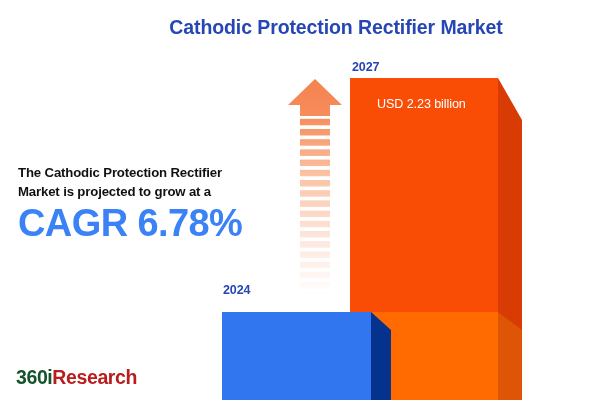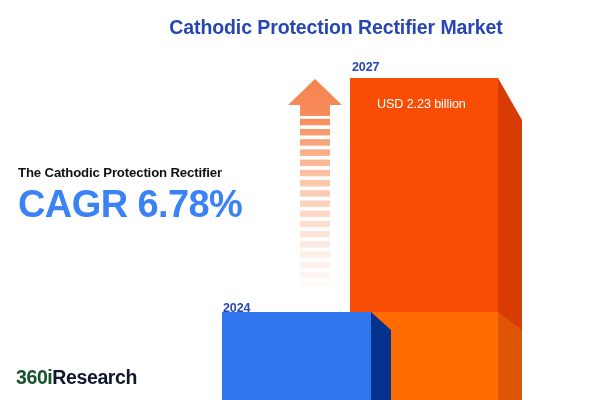--- a/index.html
+++ b/index.html
@@ -62,21 +62,21 @@
   .logo {
     position: absolute;
     left: 16px;
     top: 366px;
     font-size: 19.5px;
     font-weight: bold;
     letter-spacing: -0.4px;
     white-space: nowrap;
   }
   .logo-360i { color: #14532d; }
-  .logo-research { color: #0f172a; }
+  .logo-research { color: #b91c1c; }
 
   
   .growth-arrow {
     position: absolute;
     left: 286px;
     top: 78px;
     width: 58px;
     height: 218px;
   }
   .growth-arrow svg { display: block; }
@@ -131,21 +131,21 @@
 
   
   .year-label {
     position: absolute;
     font-size: 12.5px;
     font-weight: bold;
     color: #2646b4;
     letter-spacing: -0.1px;
   }
   .year-2032 { left: 352px; top: 60px; }
-  .year-2024 { left: 223px; top: 301px; }
+  .year-2024 { left: 223px; top: 283px; }
 
   .value-label {
     position: absolute;
     font-size: 12.6px;
     font-weight: normal;
     color: #ffffff;
     letter-spacing: -0.1px;
     white-space: nowrap;
   }
   .value-2032 { left: 377px; top: 97px; }
@@ -153,20 +153,21 @@
 </style>
 </head>
 <body>
 
 <div id="canvas">
 
   <div class="chart-title">Cathodic Protection Rectifier Market</div>
 
   <div class="narrative">
     <div class="narrative-line">The Cathodic Protection Rectifier</div>
+    <div class="narrative-line">Market is projected to grow at a</div>
     <div class="cagr-value">CAGR 6.78%</div>
   </div>
 
   <div class="growth-arrow">
     <svg width="58" height="218" viewBox="0 0 58 218" xmlns="http://www.w3.org/2000/svg">
       <defs>
         <linearGradient id="arrowFade" x1="0" y1="0" x2="0" y2="1">
           <stop offset="0%" stop-color="#f4824d" stop-opacity="1"></stop>
           <stop offset="18%" stop-color="#f78d5c" stop-opacity="1"></stop>
           <stop offset="45%" stop-color="#fbc3a5" stop-opacity="1"></stop>

